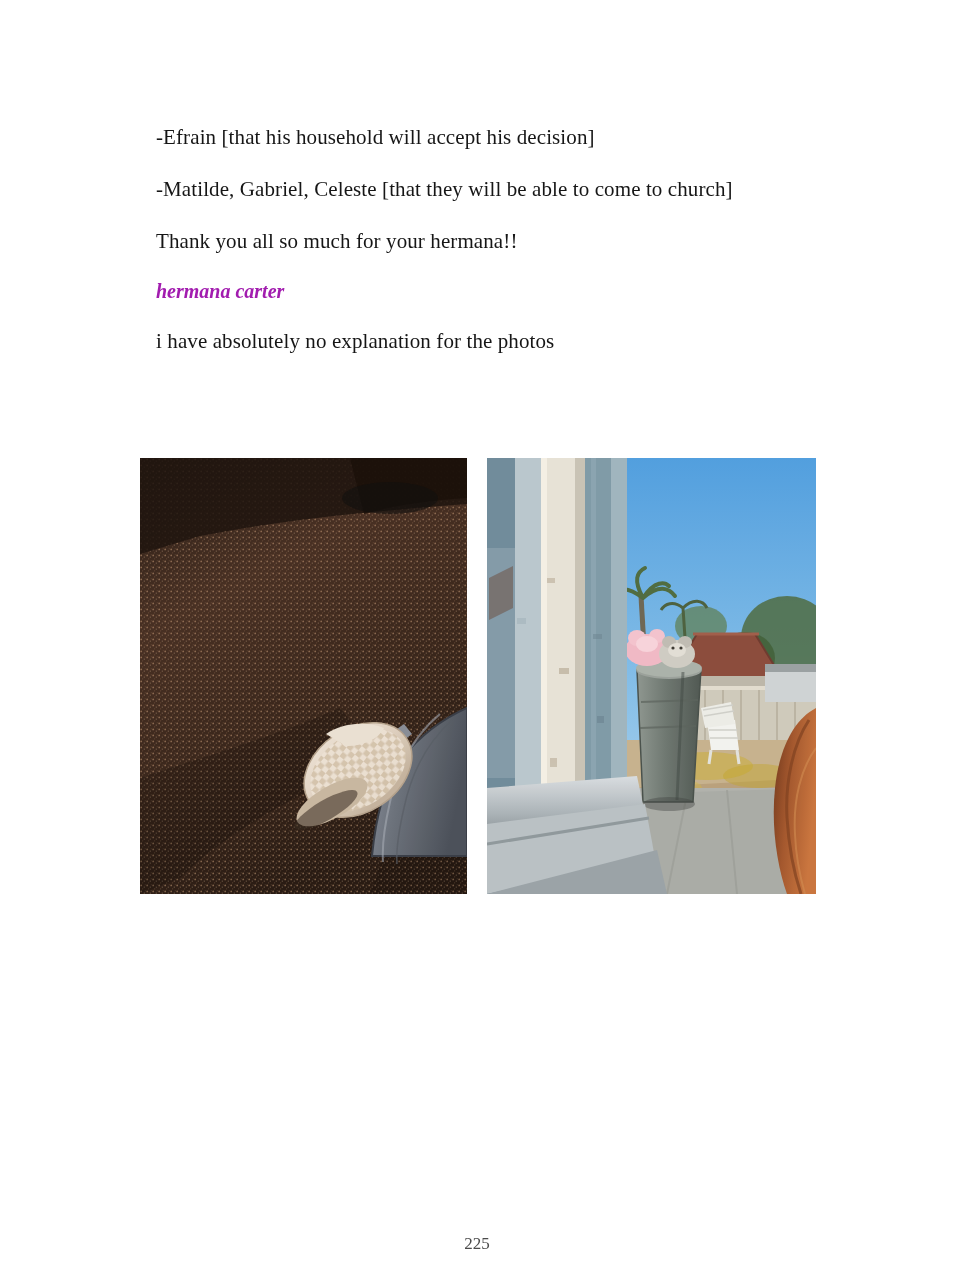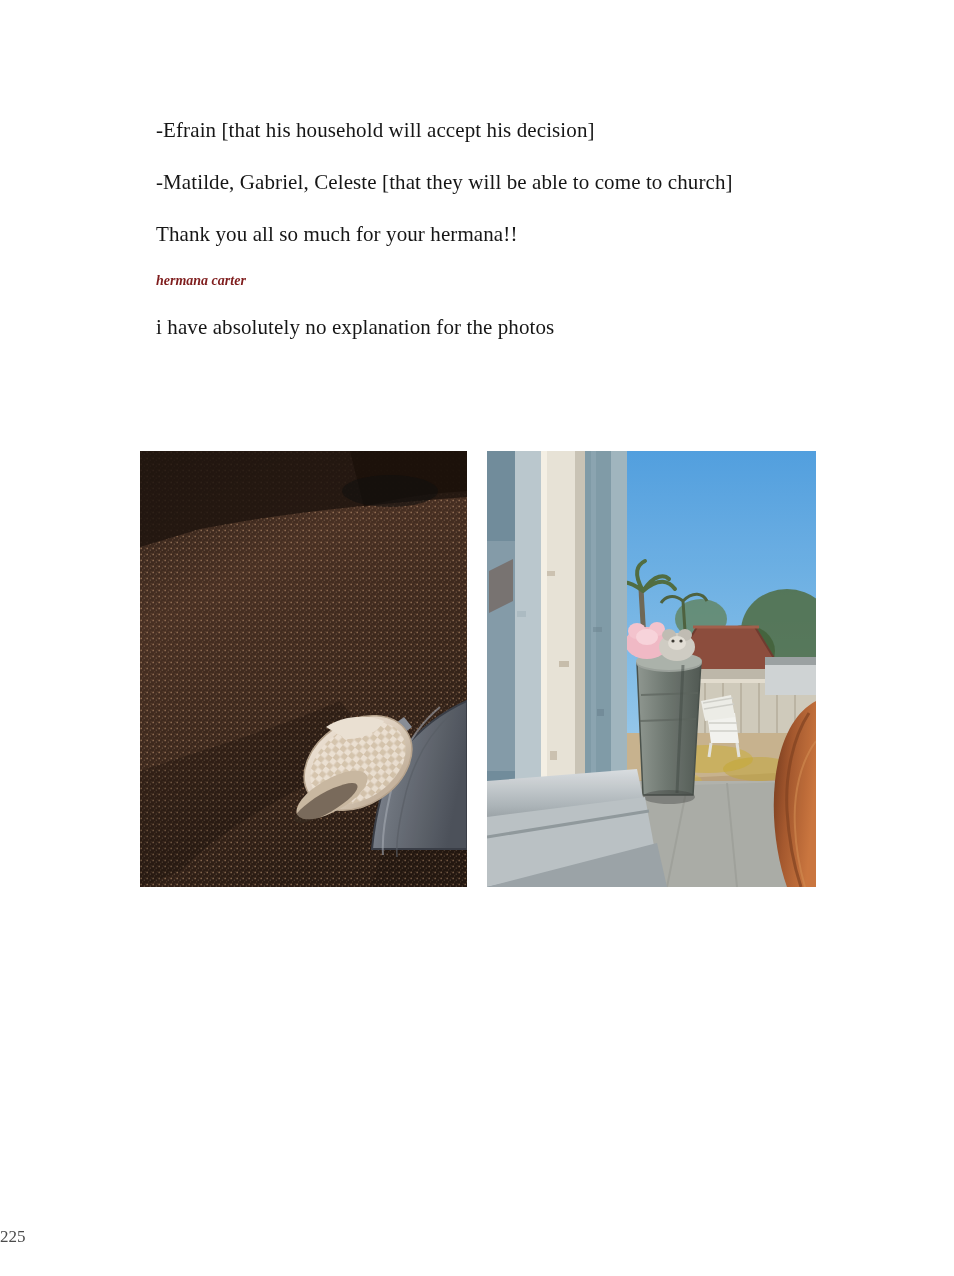--- a/index.html
+++ b/index.html
@@ -10,44 +10,44 @@
   body {
     width: 954px;
     height: 1276px;
     position: relative;
     font-family: "Liberation Serif", serif;
     color: #1a1a1a;
     overflow: hidden;
   }
   .page {
     position: absolute;
-    top: 5px; left: 0;
+    top: 12px; left: 0;
     width: 954px;
     height: 1048px;
     background: #fff;
   }
   .content {
     position: absolute;
     left: 156px;
     top: 112px;
     width: 660px;
   }
   .para {
     font-size: 21px;
     line-height: 1.28;
     margin: 0 0 25px 0;
     letter-spacing: 0.1px;
     color: #161616;
   }
   .signature {
-    font-size: 14px;
+    font-size: 20px;
     font-weight: bold;
     font-style: italic;
     margin: 0 0 25px 0;
-    color: #7f1d1d;
+    color: #a21caf;
   }
   .photos {
     position: absolute;
     left: 140px;
     top: 446px;
     width: 676px;
     height: 438px;
   }
   .photo {
     position: absolute;
@@ -65,20 +65,21 @@
     width: 329px;
     height: 436px;
   }
   .photo svg { display: block; width: 100%; height: 100%; }
 
   .page-number {
     position: absolute;
     left: 0;
     top: 1222px;
     width: 954px;
+    text-align: center;
     font-size: 17px;
     color: #4b4b4b;
     font-family: "Liberation Serif", serif;
   }
 </style>
 </head>
 <body>
 
 <div class="page">
 

